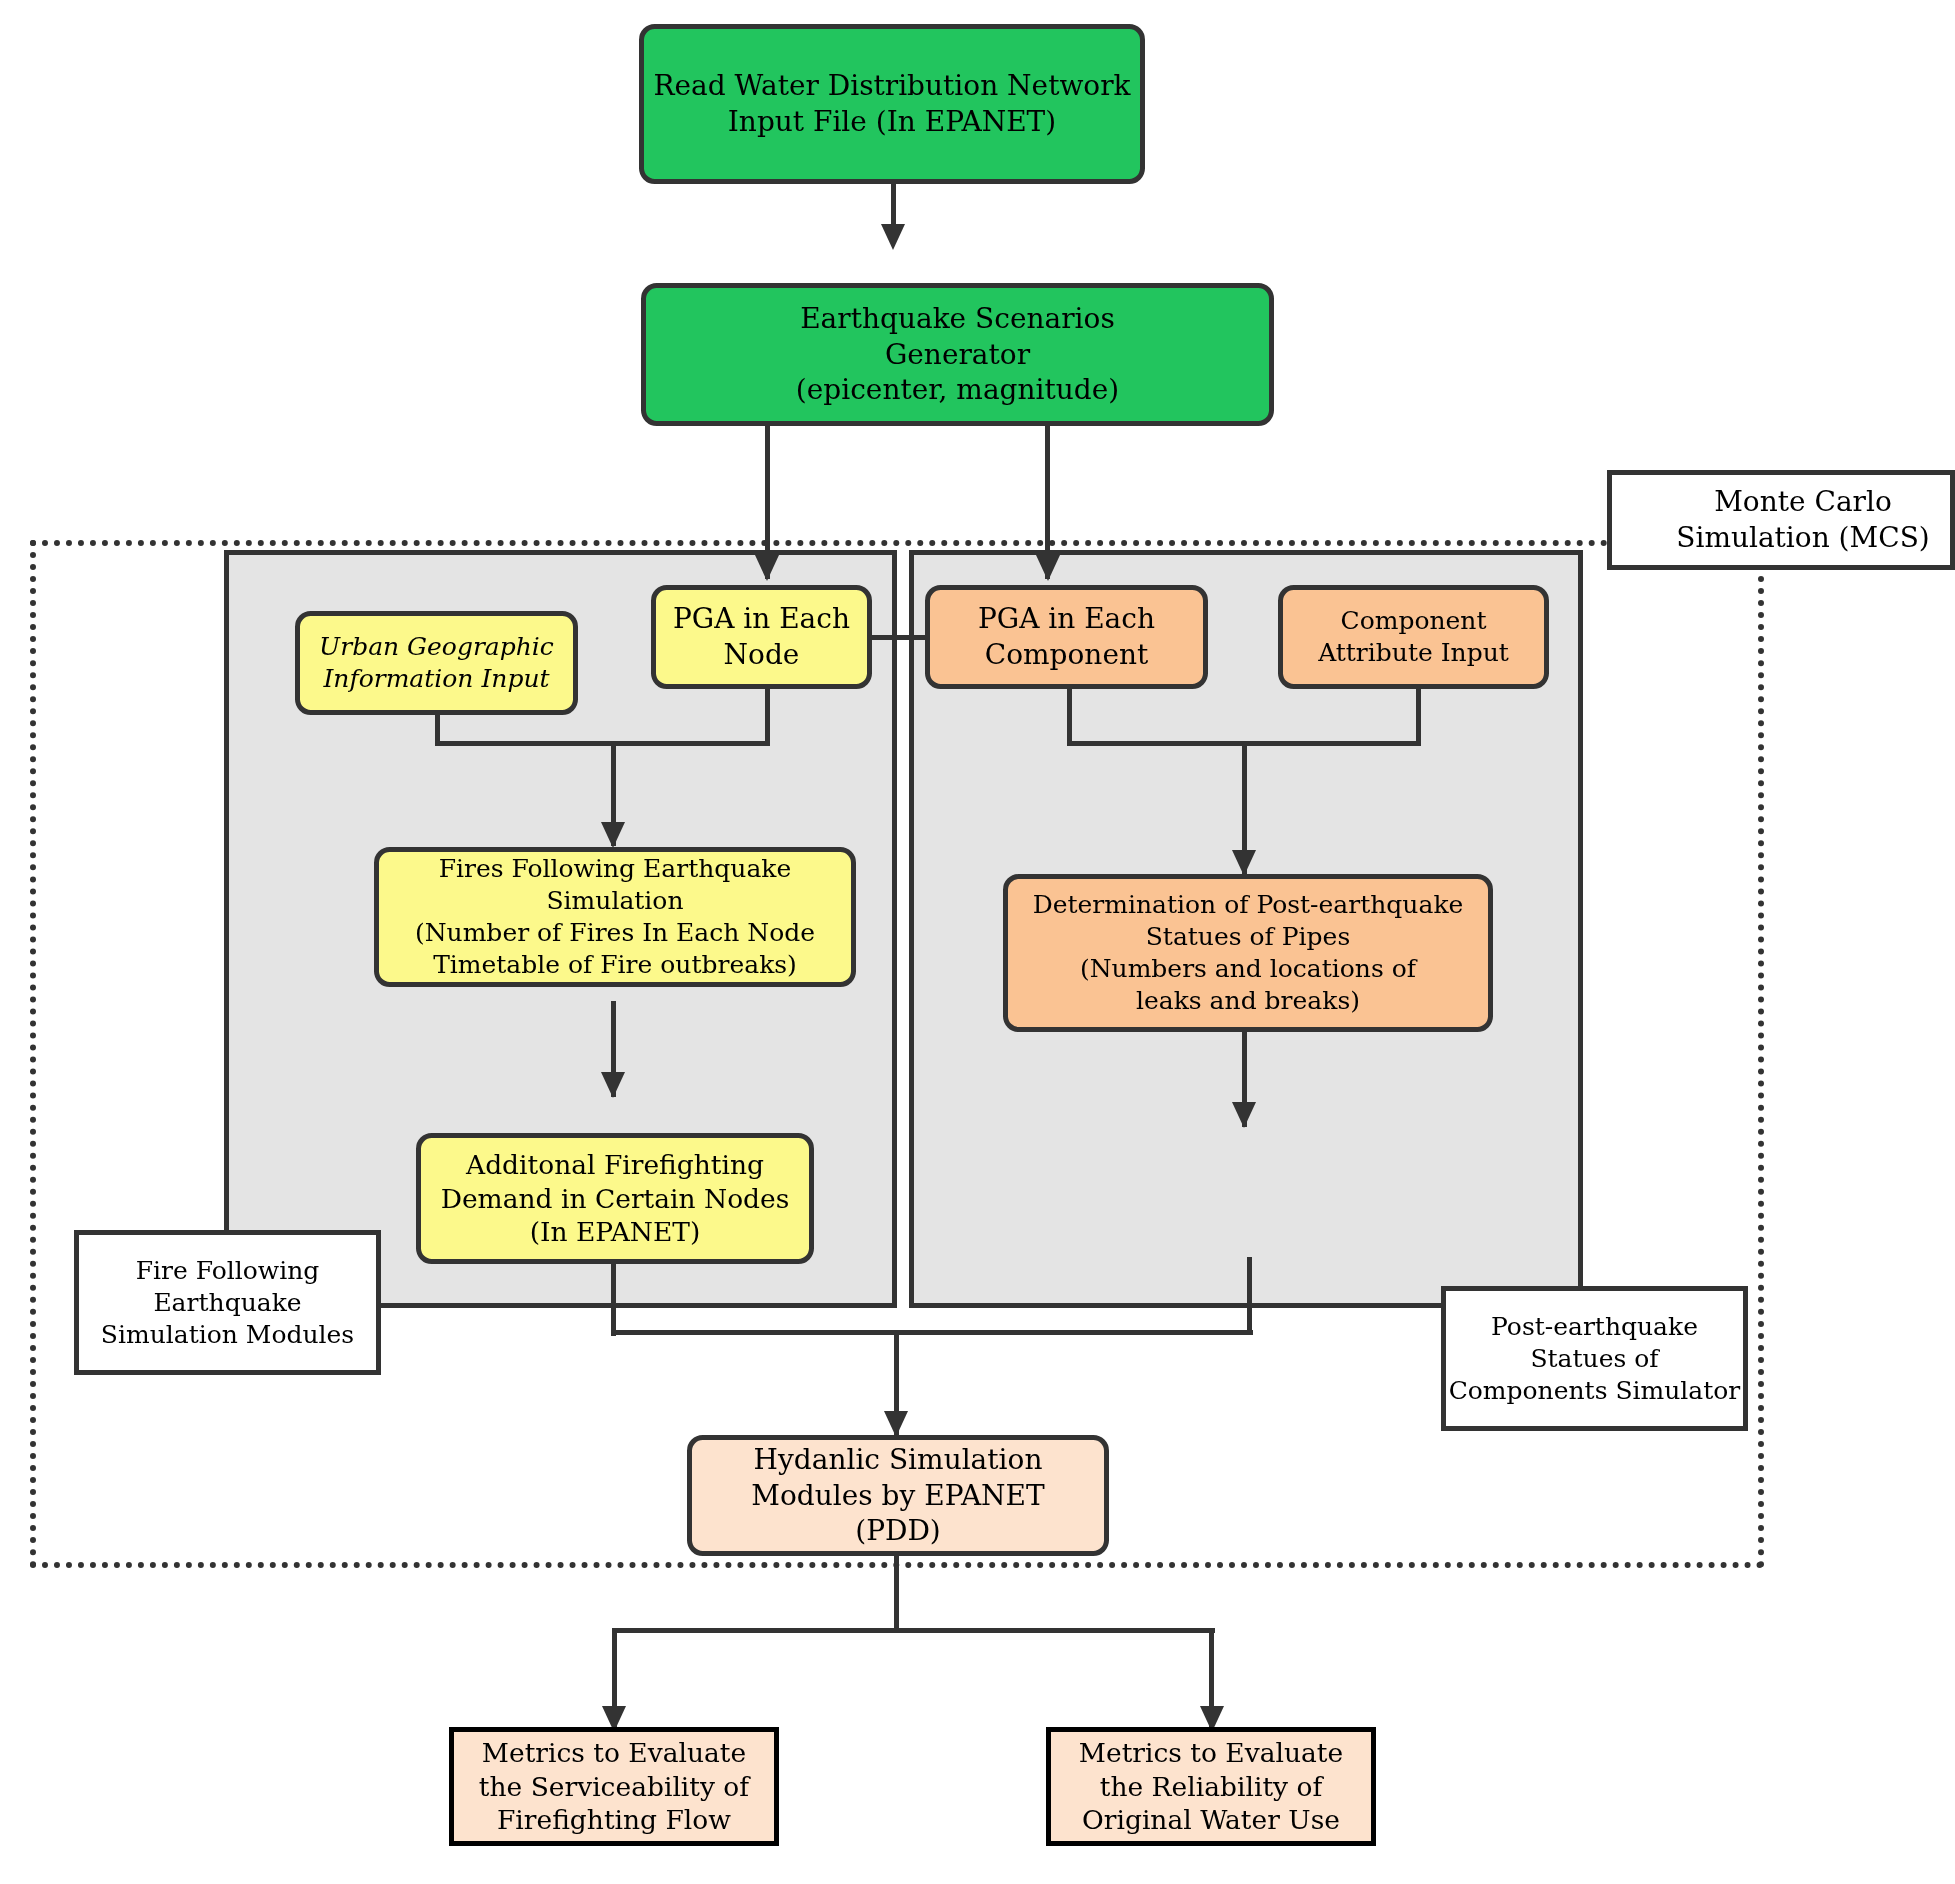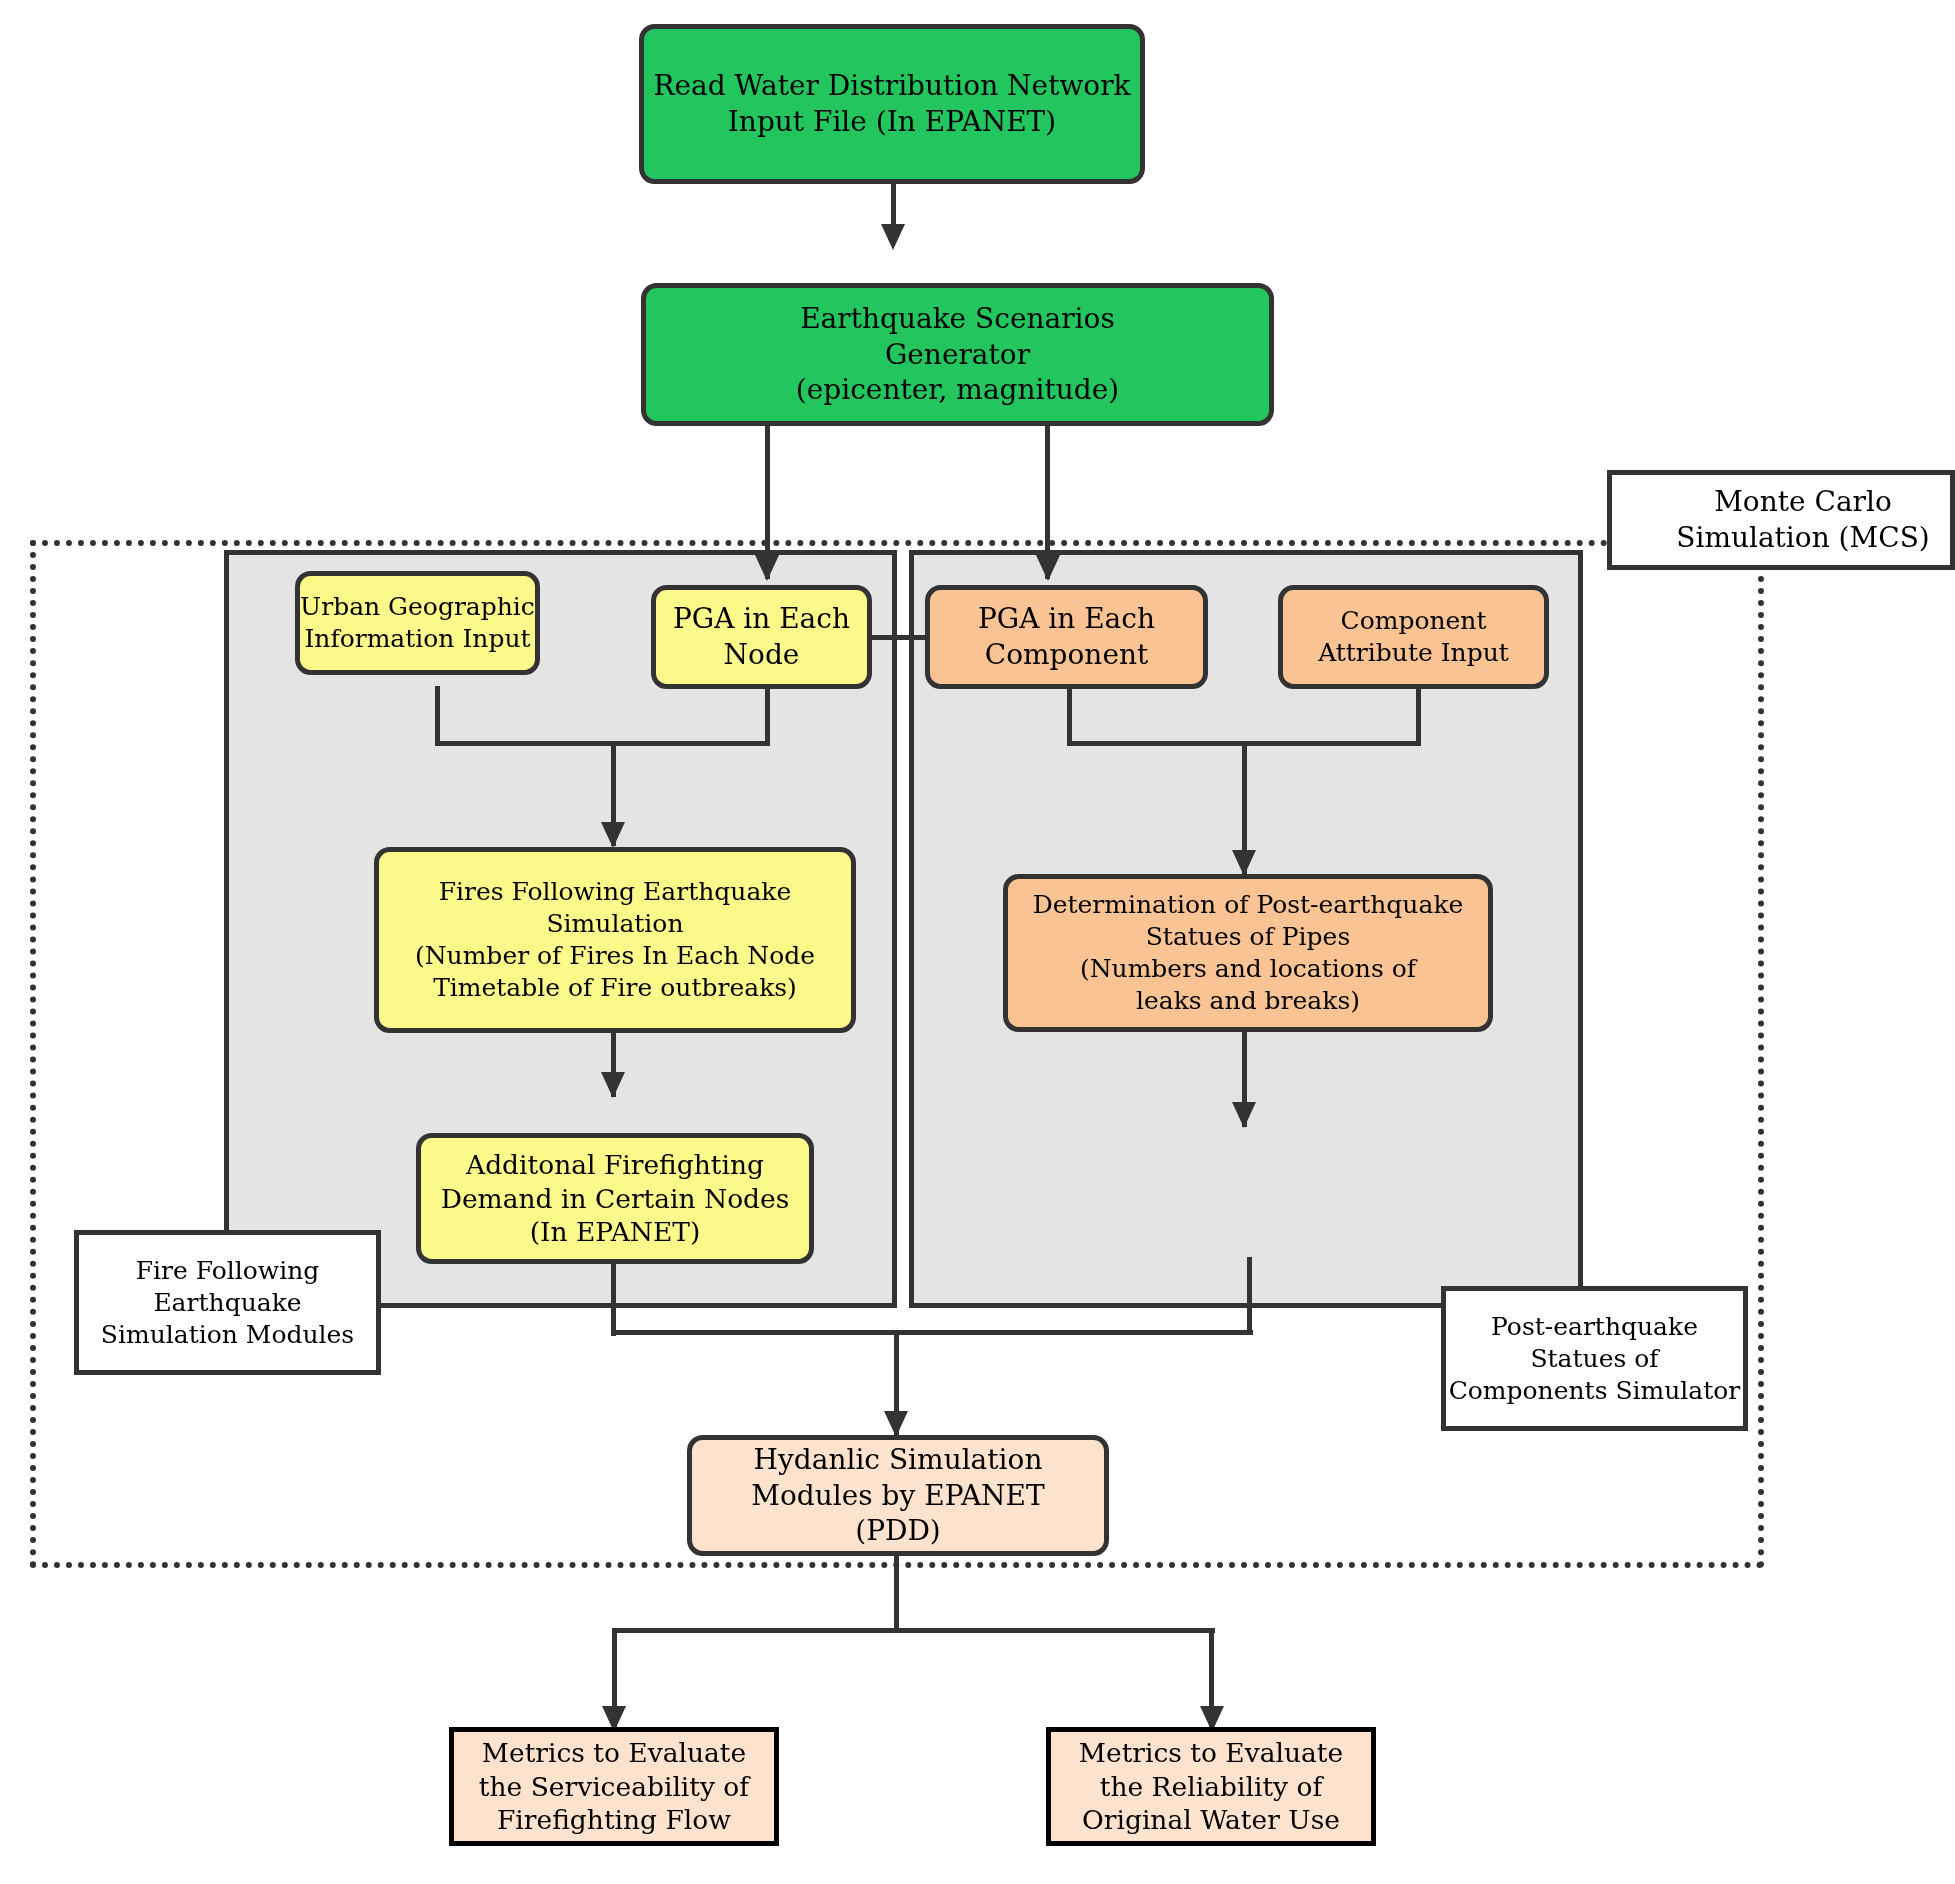--- a/index.html
+++ b/index.html
@@ -129,33 +129,33 @@
   <div class="vline" style="left:1209px; top:1628px; height:102px;"></div>
   <div class="arrow" style="left:1200px; top:1706px;"></div>
 
   <div class="node rounded green f46" style="left:639px; top:24px; width:506px; height:160px;">Read Water Distribution Network
 Input File (In EPANET)</div>
 
   <div class="node rounded green f46" style="left:641px; top:283px; width:633px; height:143px;">Earthquake Scenarios
 Generator
 (epicenter, magnitude)</div>
 
-  <div class="node rounded yellow f42" style="left:295px; top:571px; width:245px; height:104px;">Urban Geographic
+  <div class="node rounded yellow f42" style="left:295px; top:611px; width:283px; height:104px;font-style:italic;">Urban Geographic
 Information Input</div>
 
   <div class="node rounded yellow f46" style="left:651px; top:585px; width:221px; height:104px;">PGA in Each
 Node</div>
 
   <div class="node rounded orange f46" style="left:925px; top:585px; width:283px; height:104px;">PGA in Each
 Component</div>
 
   <div class="node rounded orange f42" style="left:1278px; top:585px; width:271px; height:104px;">Component
 Attribute Input</div>
 
-  <div class="node rounded yellow f42" style="left:374px; top:847px; width:482px; height:186px;">Fires Following Earthquake
+  <div class="node rounded yellow f42" style="left:374px; top:847px; width:482px; height:140px;">Fires Following Earthquake
 Simulation
 (Number of Fires In Each Node
 Timetable of Fire outbreaks)</div>
 
   <div class="node rounded orange f42" style="left:1003px; top:874px; width:490px; height:158px;">Determination of Post-earthquake
 Statues of Pipes
 (Numbers and locations of
 leaks and breaks)</div>
 
   <div class="node rounded yellow f44" style="left:416px; top:1097px; width:398px; height:131px;margin-top:36px;">Additonal Firefighting

